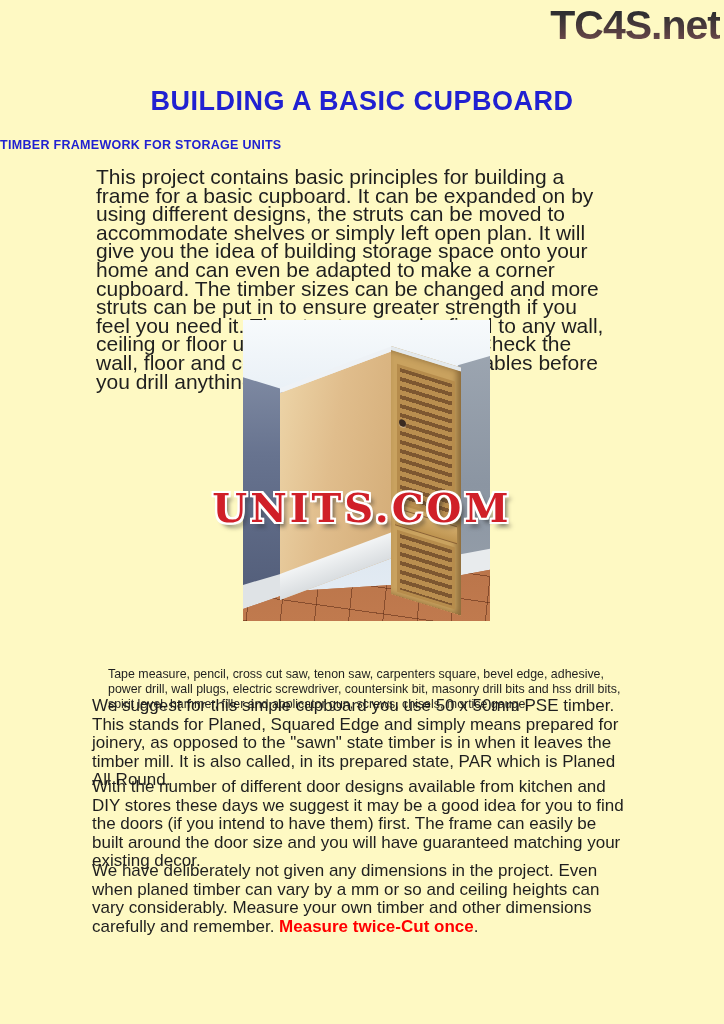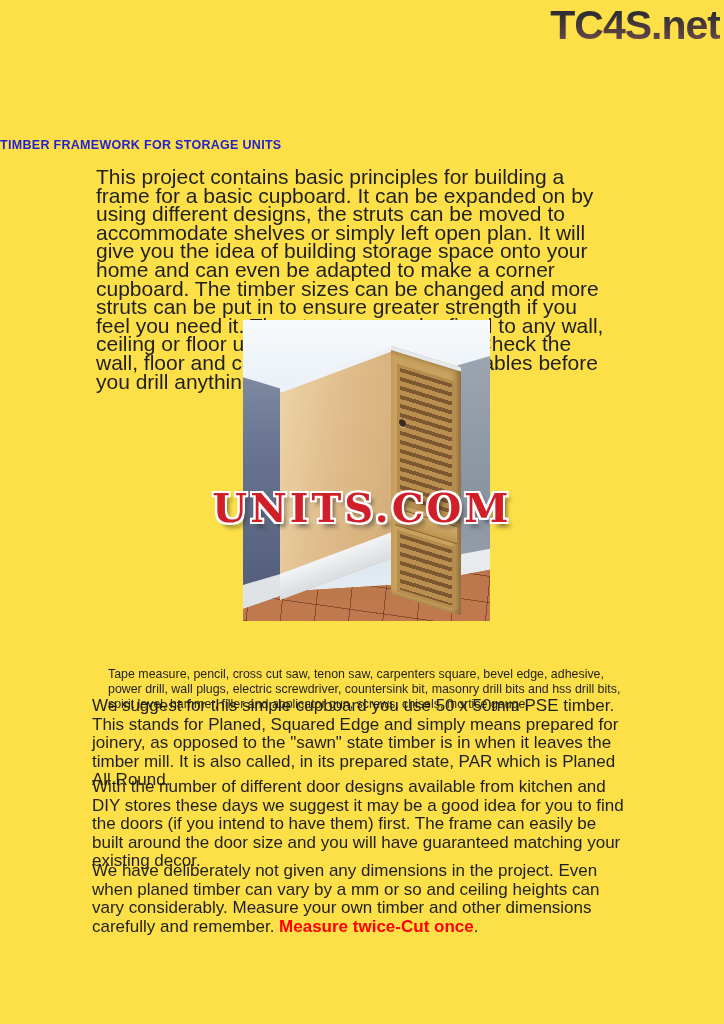--- a/index.html
+++ b/index.html
@@ -1,19 +1,19 @@
 <!DOCTYPE html>
 <html><head>
 <meta charset="utf-8">
 <style>
   * { margin:0; padding:0; box-sizing:border-box; }
   html,body { background:#ffffff; }
   .page {
     position:relative; width:724px; height:1024px; margin:0 auto;
-    background:#fde047; overflow:hidden;
+    background:#fef9c3; overflow:hidden;
     font-family:"Liberation Sans", sans-serif; color:#1f1f1f;
   }
 
   
   .tc4s {
     position:absolute; top:2px; right:4px;
     font-size:41px; font-weight:bold; letter-spacing:-1px;
     background:linear-gradient(180deg,#2f2f31 25%,#5c4143 70%,#8a5f60 100%);
     -webkit-background-clip:text; background-clip:text;
     color:transparent;
@@ -147,20 +147,21 @@
       -3px 3px 3px #dcdcdc, 3px 3px 3px #dcdcdc;
   }
 </style>
 </head>
 <body>
 
 <div class="page">
 
   <div class="tc4s">TC4S.net</div>
 
+  <h1 class="title">BUILDING A BASIC CUPBOARD</h1>
   <h2 class="subtitle">TIMBER FRAMEWORK FOR STORAGE UNITS</h2>
 
   <p class="intro">This project contains basic principles for building a frame for a  basic cupboard. It can be expanded on by using different designs, the struts can be moved to accommodate shelves or simply left open plan. It will give you the idea of building storage space onto your home and can even be adapted to make a corner cupboard. The timber sizes can be changed and more struts can be put in to ensure greater strength if you feel you need it. The structure can be fixed to any wall, ceiling or floor using our guides to fixing. Check the wall, floor and ceiling area for pipes and cables before you drill anything.</p>
 
   <div class="photo">
     <div class="ph-wall-left"></div>
     <div class="ph-wall-right"></div>
     <div class="ph-skirt-left"></div>
     <div class="ph-skirt-right"></div>
     <div class="ph-floor"></div>

